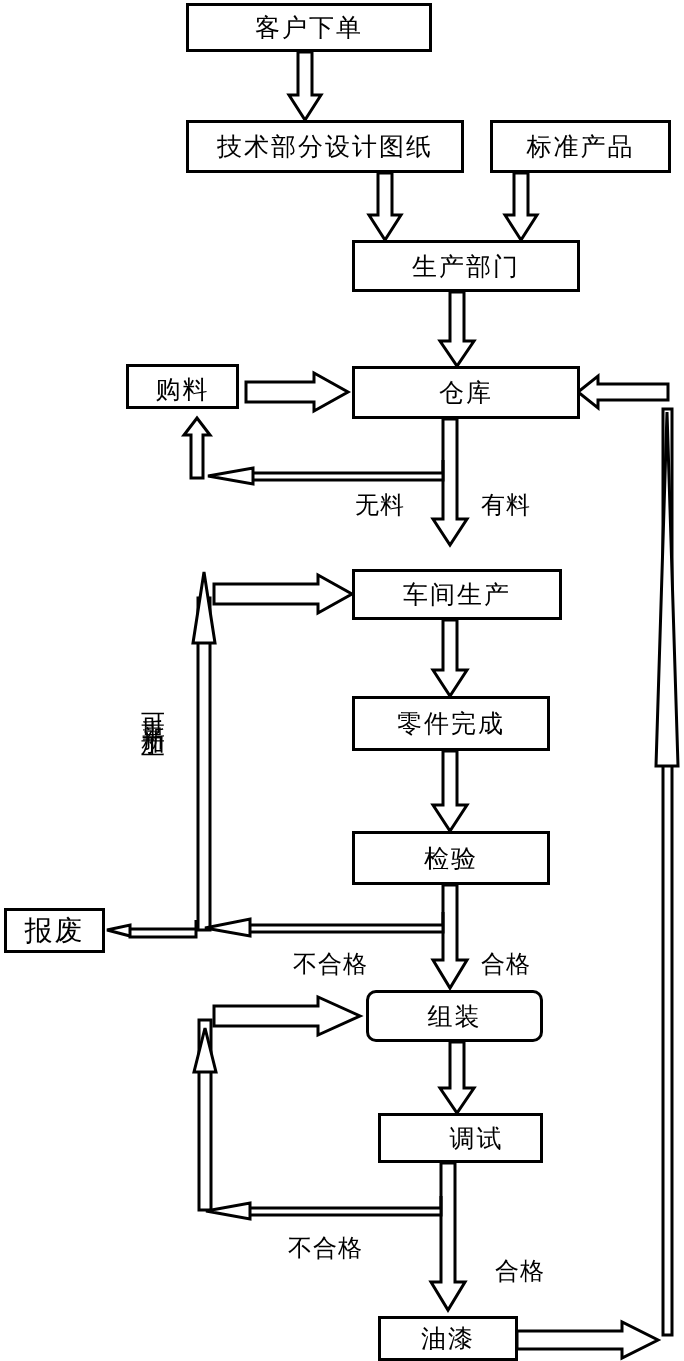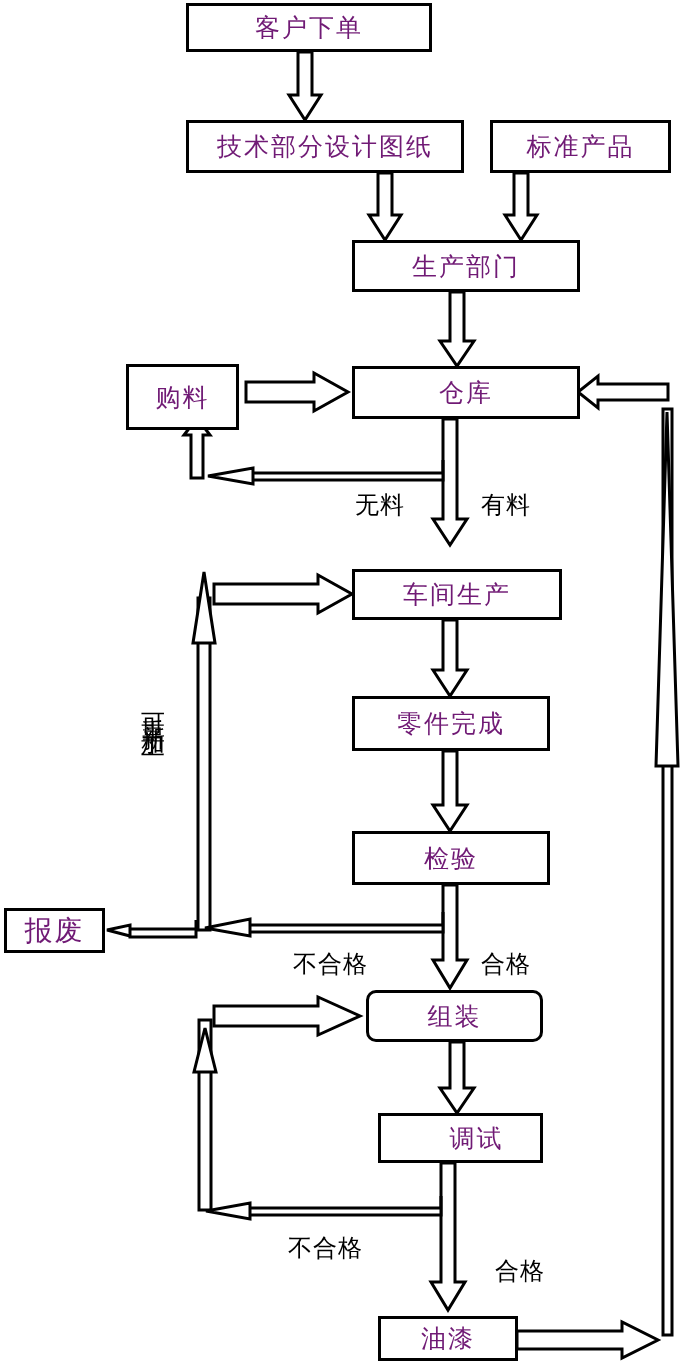--- a/index.html
+++ b/index.html
@@ -25,21 +25,21 @@
     height: 1361px;
   }
   .node-box {
     position: absolute;
     box-sizing: border-box;
     border: 3px solid #000000;
     background: #ffffff;
     display: flex;
     align-items: center;
     justify-content: center;
-    color: #701a75;
+    color: #000000;
     font-family: Liberation Mono, monospace;
     font-size: 25px;
     letter-spacing: 2px;
     white-space: nowrap;
     z-index: 3;
   }
   .edge-label {
     position: absolute;
     color: #000000;
     font-family: "Liberation Serif", "DejaVu Serif", serif;
@@ -123,21 +123,21 @@
   </div>
 
   <div class="node-box" style="left:490px; top:120px; width:181px; height:53px;">
     <span>标准产品</span>
   </div>
 
   <div class="node-box" style="left:352px; top:240px; width:228px; height:52px;">
     <span>生产部门</span>
   </div>
 
-  <div class="node-box" style="left:126px; top:364px; width:113px; height:66px;">
+  <div class="node-box" style="left:126px; top:364px; width:113px; height:45px;align-items:flex-end;">
     <span>购料</span>
   </div>
 
   <div class="node-box" style="left:352px; top:366px; width:228px; height:53px;">
     <span>仓库</span>
   </div>
 
   <div class="node-box" style="left:352px; top:569px; width:210px; height:51px;">
     <span>车间生产</span>
   </div>

